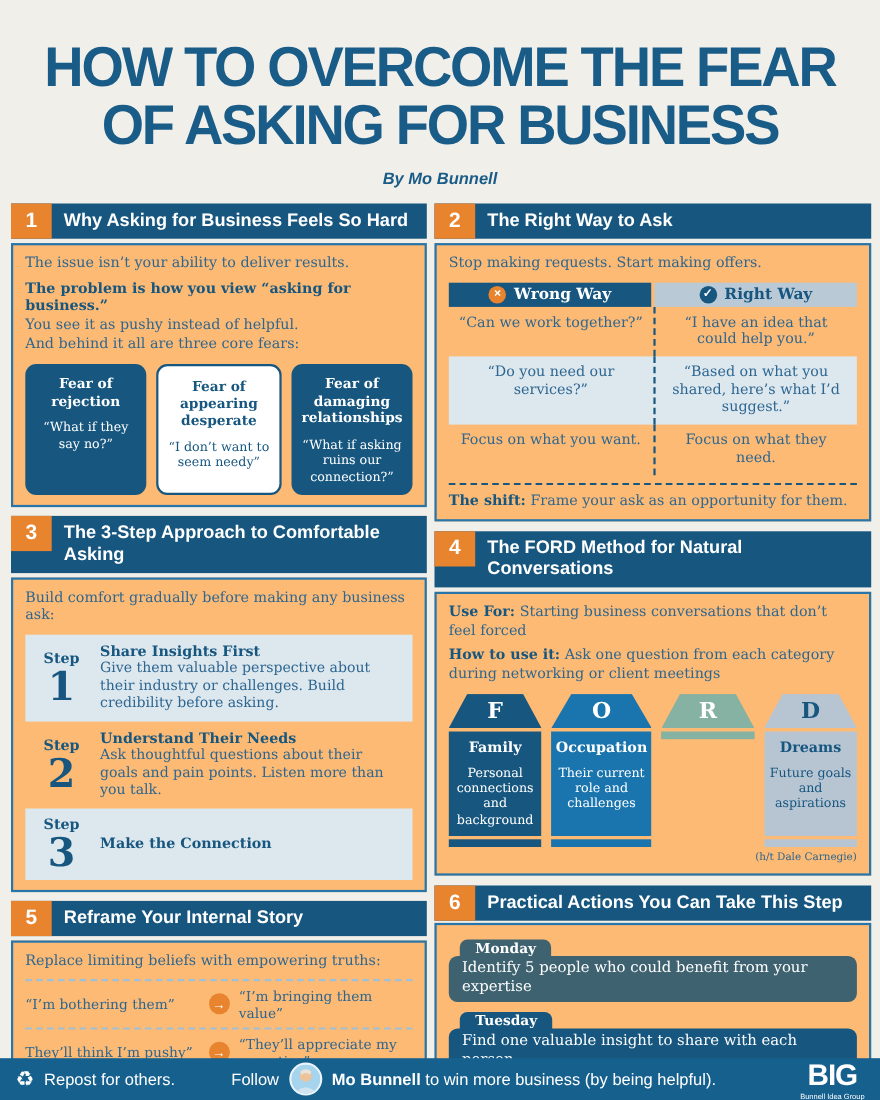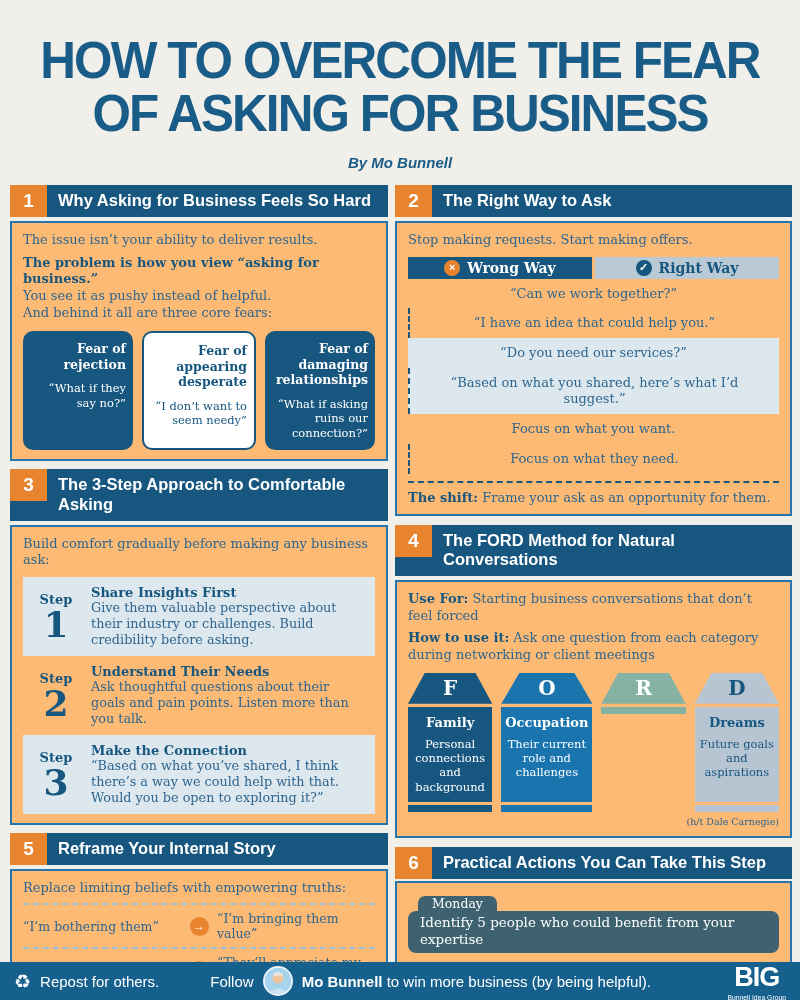--- a/index.html
+++ b/index.html
@@ -34,37 +34,37 @@
   .sec-head{position:relative;background:var(--dark);color:#fff;
     font:700 16.5px var(--sans);padding:6px 8px 6px 48px;line-height:1.2;min-height:32px;}
   .sec-num{position:absolute;left:0;top:0;width:37px;height:32px;background:var(--orange);
     color:#fff;display:flex;align-items:center;justify-content:center;font:700 19px var(--sans);}
   .sec-body{margin-top:4px;border:2px solid var(--border);background:#fdba74;padding:9px 11px;}
   .txt{font-size:13px;color:var(--body);line-height:1.28;}
   .txt b{color:var(--dark);}
 
   
   .fears{display:flex;gap:9px;margin-top:10px;}
-  .fear{flex:1;border-radius:10px;padding:10px 7px;text-align:right;font-size:11.5px;line-height:1.25;}
+  .fear{flex:1;border-radius:10px;padding:10px 7px;text-align:center;font-size:11.5px;line-height:1.25;}
   .fear.dark{background:var(--dark);color:#fff;}
   .fear.light{background:#fff;border:2px solid var(--dark);color:var(--dark);}
   .fear-title{font-weight:700;font-size:12.5px;margin-bottom:9px;}
 
   
   .vs{margin-top:8px;}
   .vs-head{display:grid;grid-template-columns:1fr 1fr;gap:3px;}
   .vs-head>div{display:flex;align-items:center;justify-content:center;gap:7px;
     font:700 14px var(--serif);padding:3px 2px;}
   .vs-wrong-h{background:var(--dark);color:#fff;}
   .vs-right-h{background:#b9c9d6;color:var(--dark);}
   .circle-ic{width:16px;height:16px;border-radius:50%;display:flex;align-items:center;
     justify-content:center;font:700 11px var(--sans);line-height:1;}
   .ic-x{background:var(--orange);color:#fff;}
   .ic-check{background:var(--dark);color:#fff;}
-  .vs-row{display:grid;grid-template-columns:1fr;}
+  .vs-row{display:grid;grid-template-columns:1fr 1fr;}
   .vs-row:nth-child(2){background:var(--rowlt);}
   .vs-cell{padding:7px 8px;text-align:center;font-size:13px;color:var(--body);line-height:1.22;}
   .vs-cell.r{border-left:2px dashed var(--dark);}
   .shift-rule{border-top:2px dashed var(--dark);margin:7px 0 7px;}
   .shift{font-size:13px;color:var(--body);}
   .shift b{color:var(--dark);}
 
   
   .steps{margin-top:8px;}
   .step{display:grid;grid-template-columns:50px 1fr;gap:10px;padding:8px 8px;align-items:center;}
@@ -95,21 +95,21 @@
   .belief{display:grid;grid-template-columns:1fr 36px 1fr;align-items:center;
     padding:6px 0;border-top:2px dashed #9fc0d6;}
   .belief-txt{font-size:12.5px;color:var(--body);line-height:1.2;}
   .belief-arrow{width:19px;height:19px;border-radius:50%;background:var(--orange);color:#fff;
     display:flex;align-items:center;justify-content:center;font:700 12px var(--sans);margin:0 auto;}
 
   
   .days{margin-top:2px;}
   .day{margin-bottom:5px;}
   .day-tab{display:inline-block;margin-left:10px;padding:0 14px 1px;border-radius:7px 7px 0 0;
-    font-weight:400;font-size:12.5px;position:relative;top:1px;}
+    font-weight:700;font-size:12.5px;position:relative;top:1px;}
   .day-bar{border-radius:8px;padding:3px 12px 5px;font-size:13.5px;line-height:1.25;}
   .day:nth-child(1) .day-tab,.day:nth-child(1) .day-bar{background:var(--teal);color:#fff;}
   .day:nth-child(2) .day-tab,.day:nth-child(2) .day-bar{background:var(--dark);color:#fff;}
   .day:nth-child(3) .day-tab,.day:nth-child(3) .day-bar{background:var(--mid);color:#fff;}
   .day:nth-child(4) .day-tab,.day:nth-child(4) .day-bar{background:var(--sage);color:#fff;}
   .day:nth-child(5) .day-tab,.day:nth-child(5) .day-bar{background:var(--slate);color:var(--dark);}
 
   
   .footer{position:absolute;left:0;right:0;bottom:0;height:38px;background:#16608e;color:#fff;
     display:flex;align-items:center;padding:0 14px;font:400 15px var(--sans);gap:9px;}
@@ -194,21 +194,20 @@
               <div class="step-desc">Ask thoughtful questions about their goals and pain points. Listen more than you talk.</div>
             </div>
           </div>
           <div class="step">
             <div class="step-left">
               <div class="step-word">Step</div>
               <div class="step-n">3</div>
             </div>
             <div>
               <div class="step-title">Make the Connection</div>
-              <div class="step-desc">“Based on what you’ve shared, I think there’s a way we could help with that. Would you be open to exploring it?”</div>
             </div>
           </div>
         </div>
       </div>
     </section>
 
     <section>
       <div class="sec-head">
         <span class="sec-num">5</span>
         <span>Reframe Your Internal Story</span>

